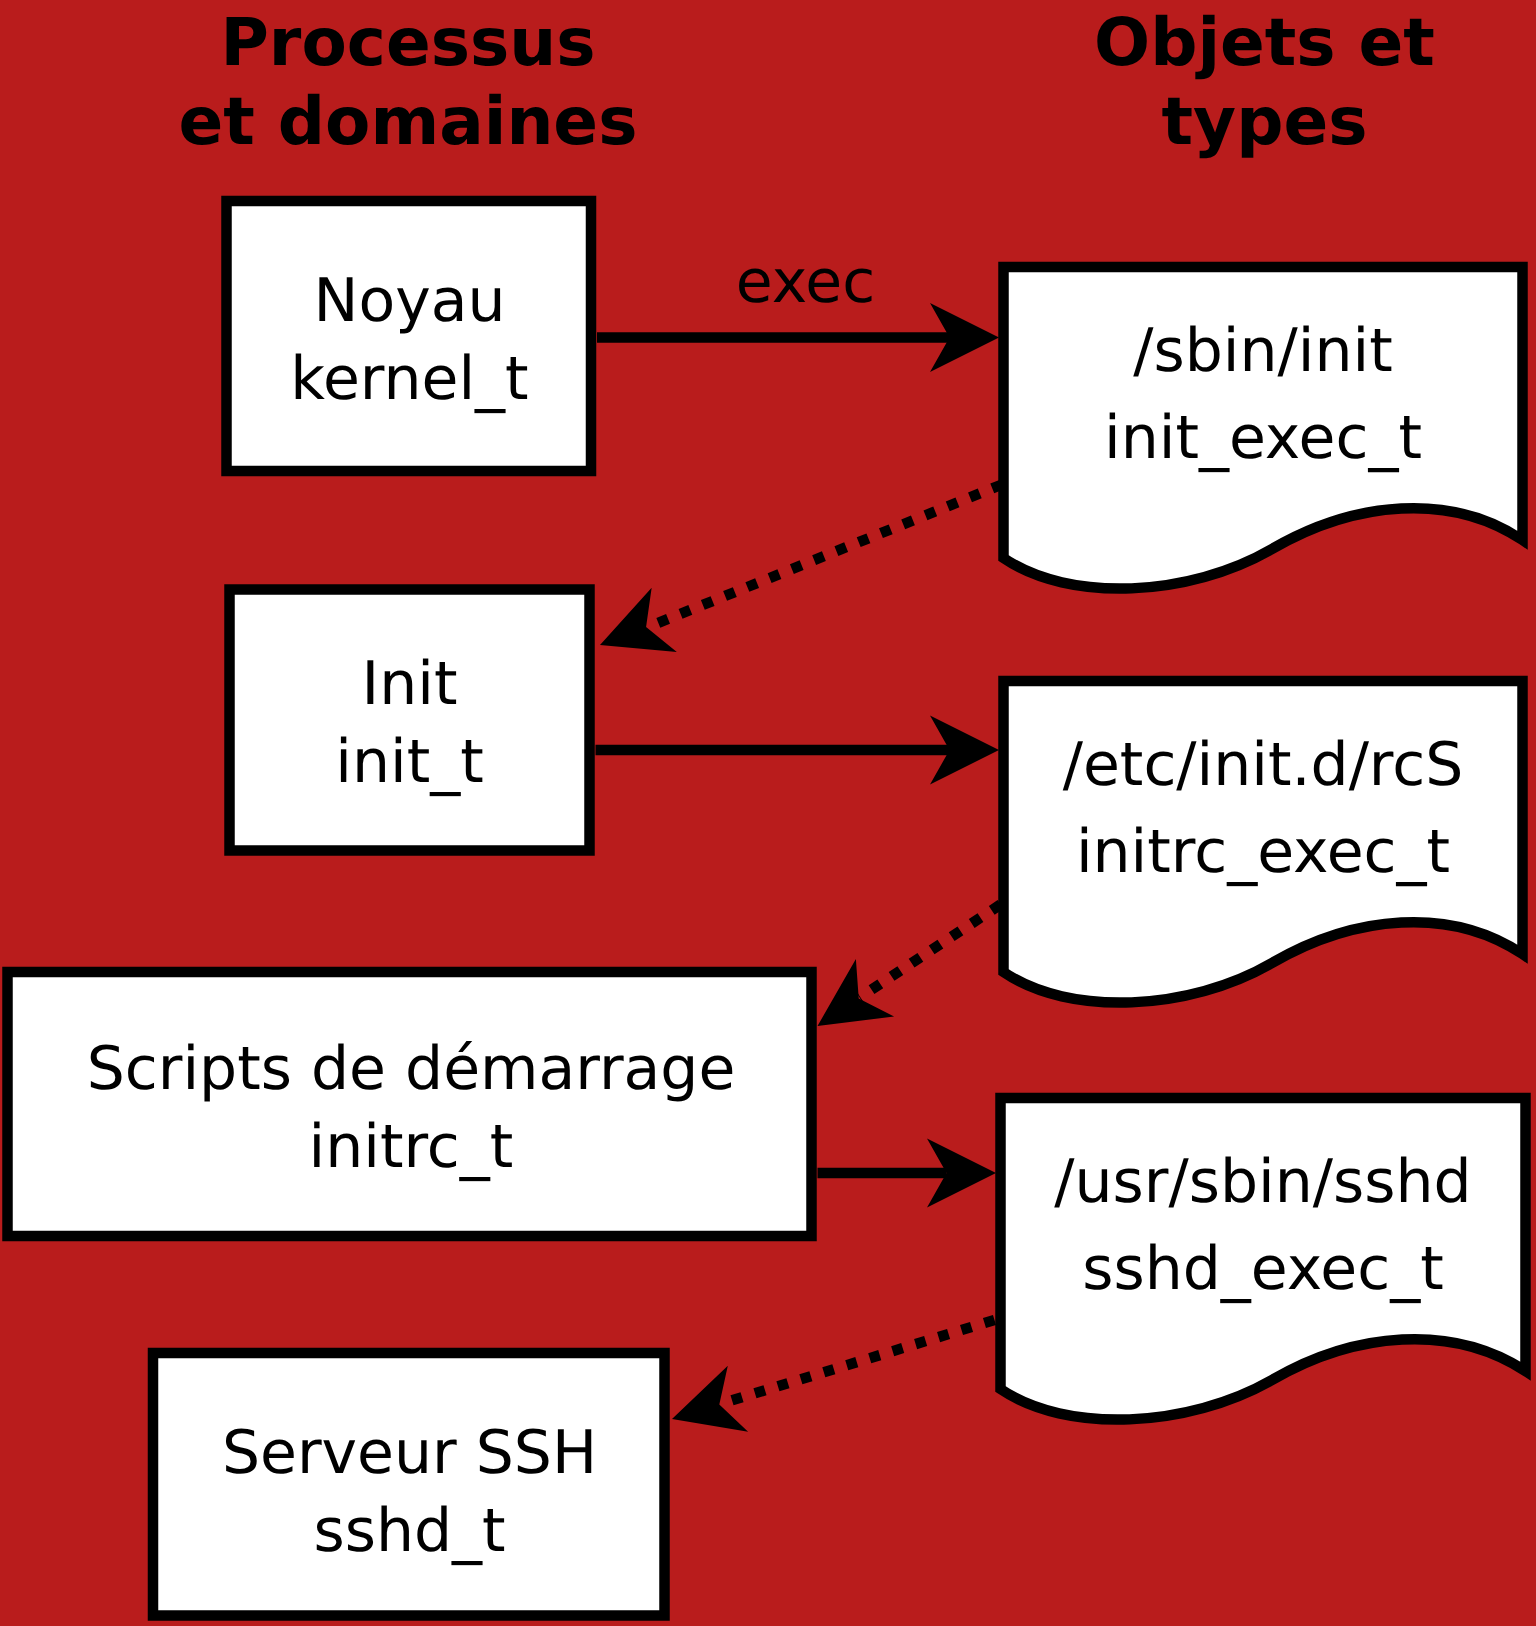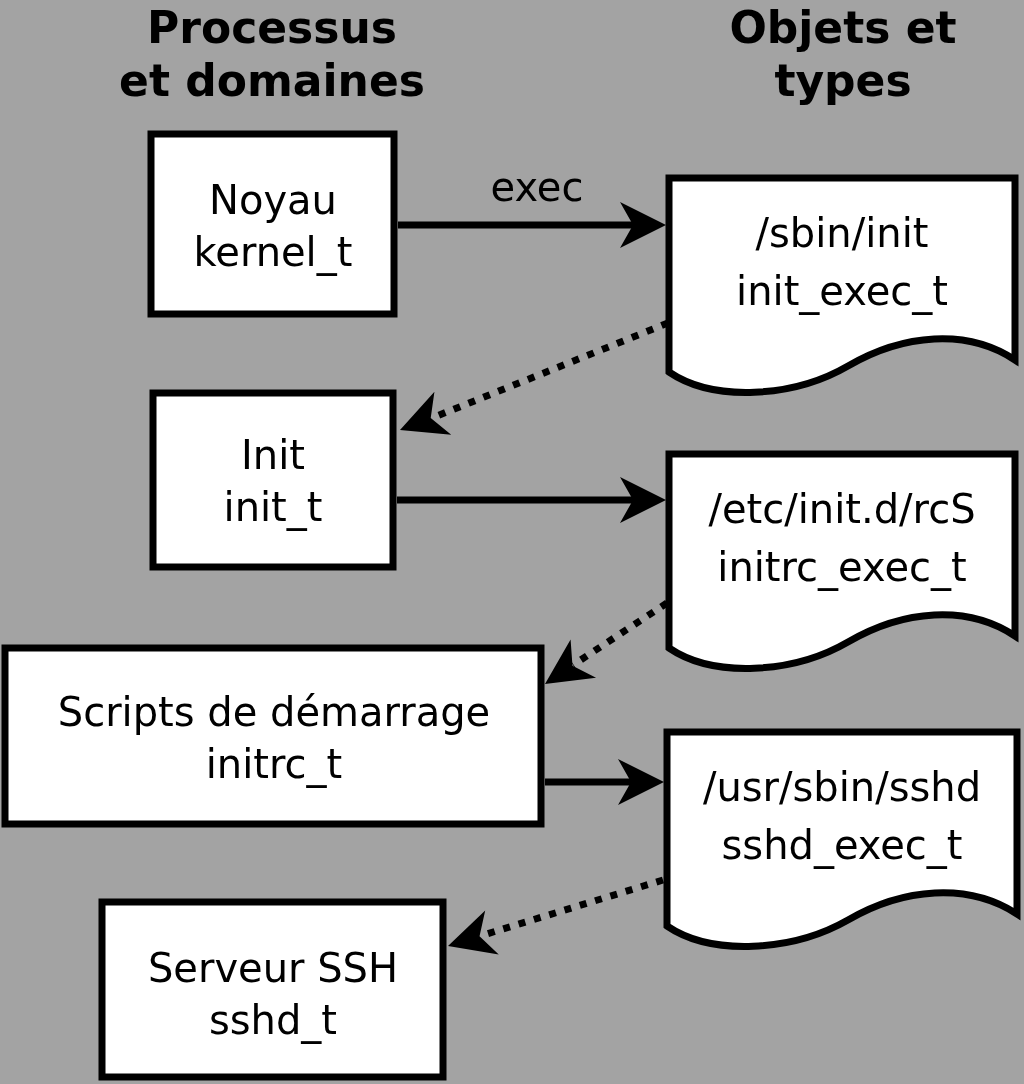--- a/index.html
+++ b/index.html
@@ -4,21 +4,21 @@
 <style>
   html, body {
     margin: 0;
     padding: 0;
     background: #ffffff;
   }
   .stage {
     position: relative;
     width: 1024px;
     height: 1084px;
-    background: #a3a3a3;
+    background: #b91c1c;
     overflow: hidden;
   }
   svg { display: block; }
   .outline {
     fill: #ffffff;
     stroke: #000000;
     stroke-width: 7;
   }
   .edge {
     fill: none;

